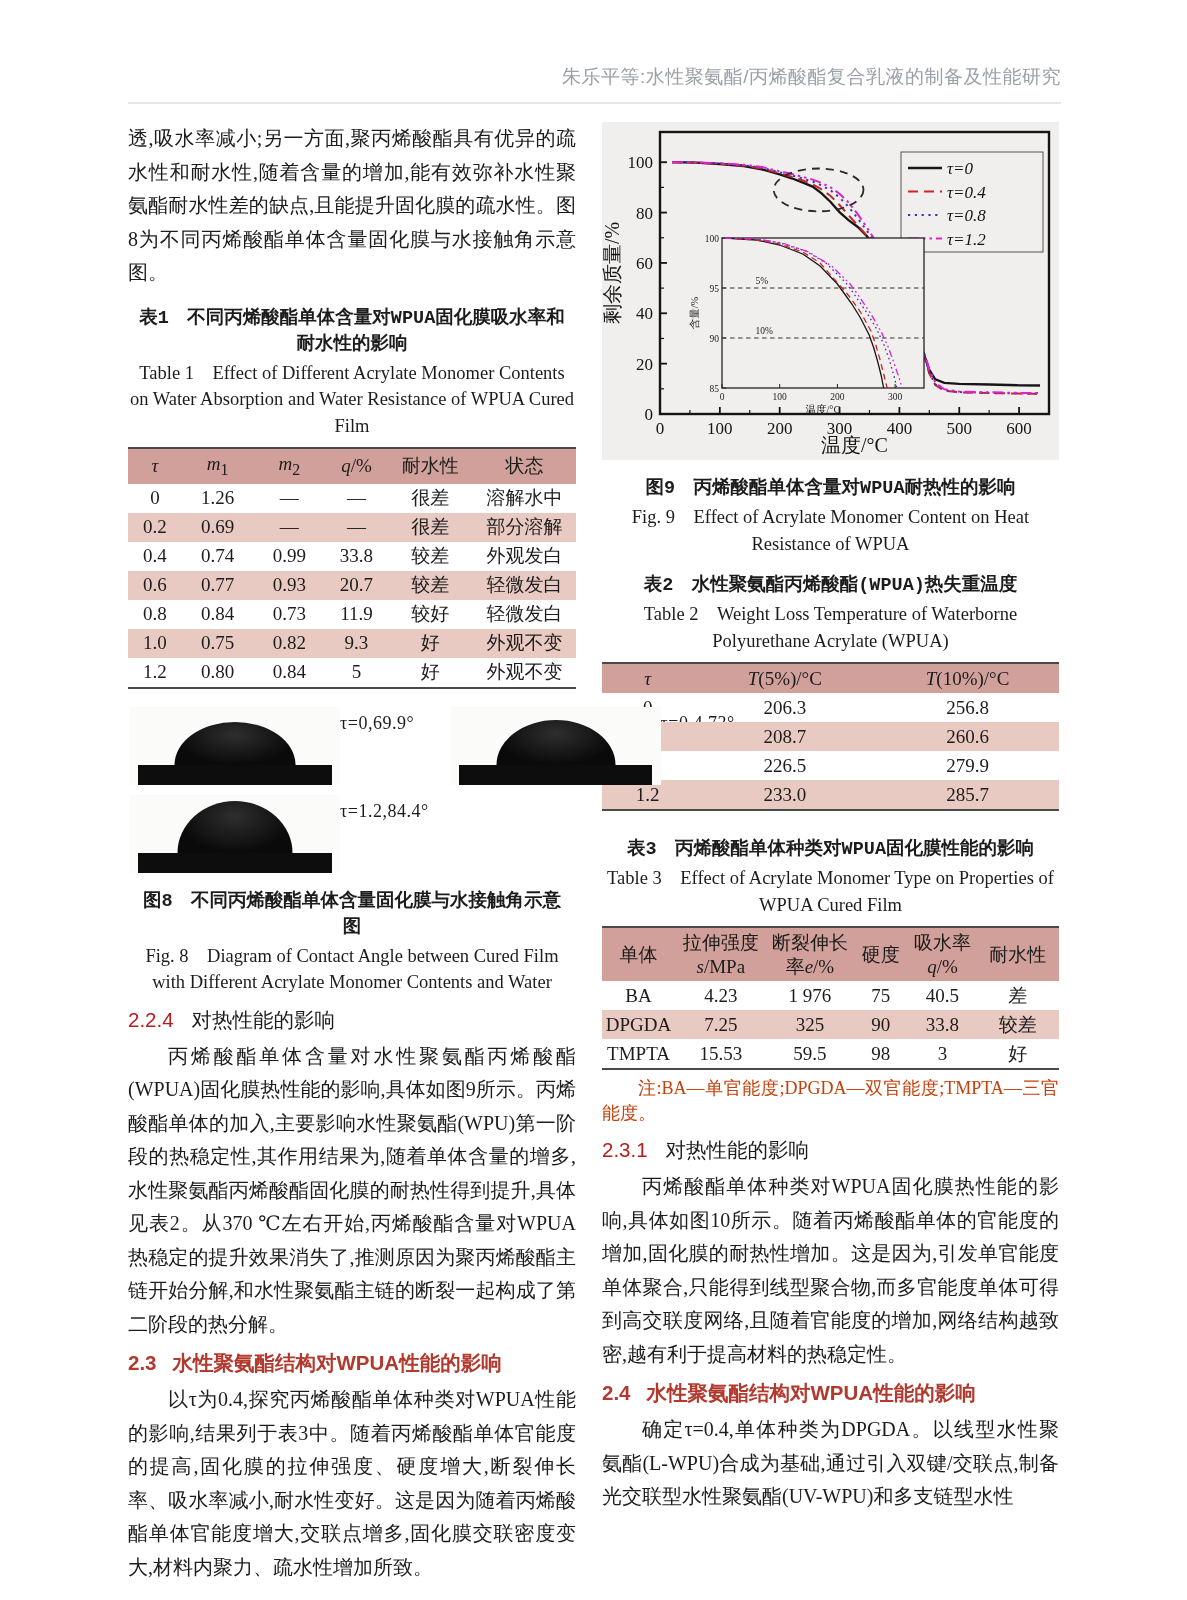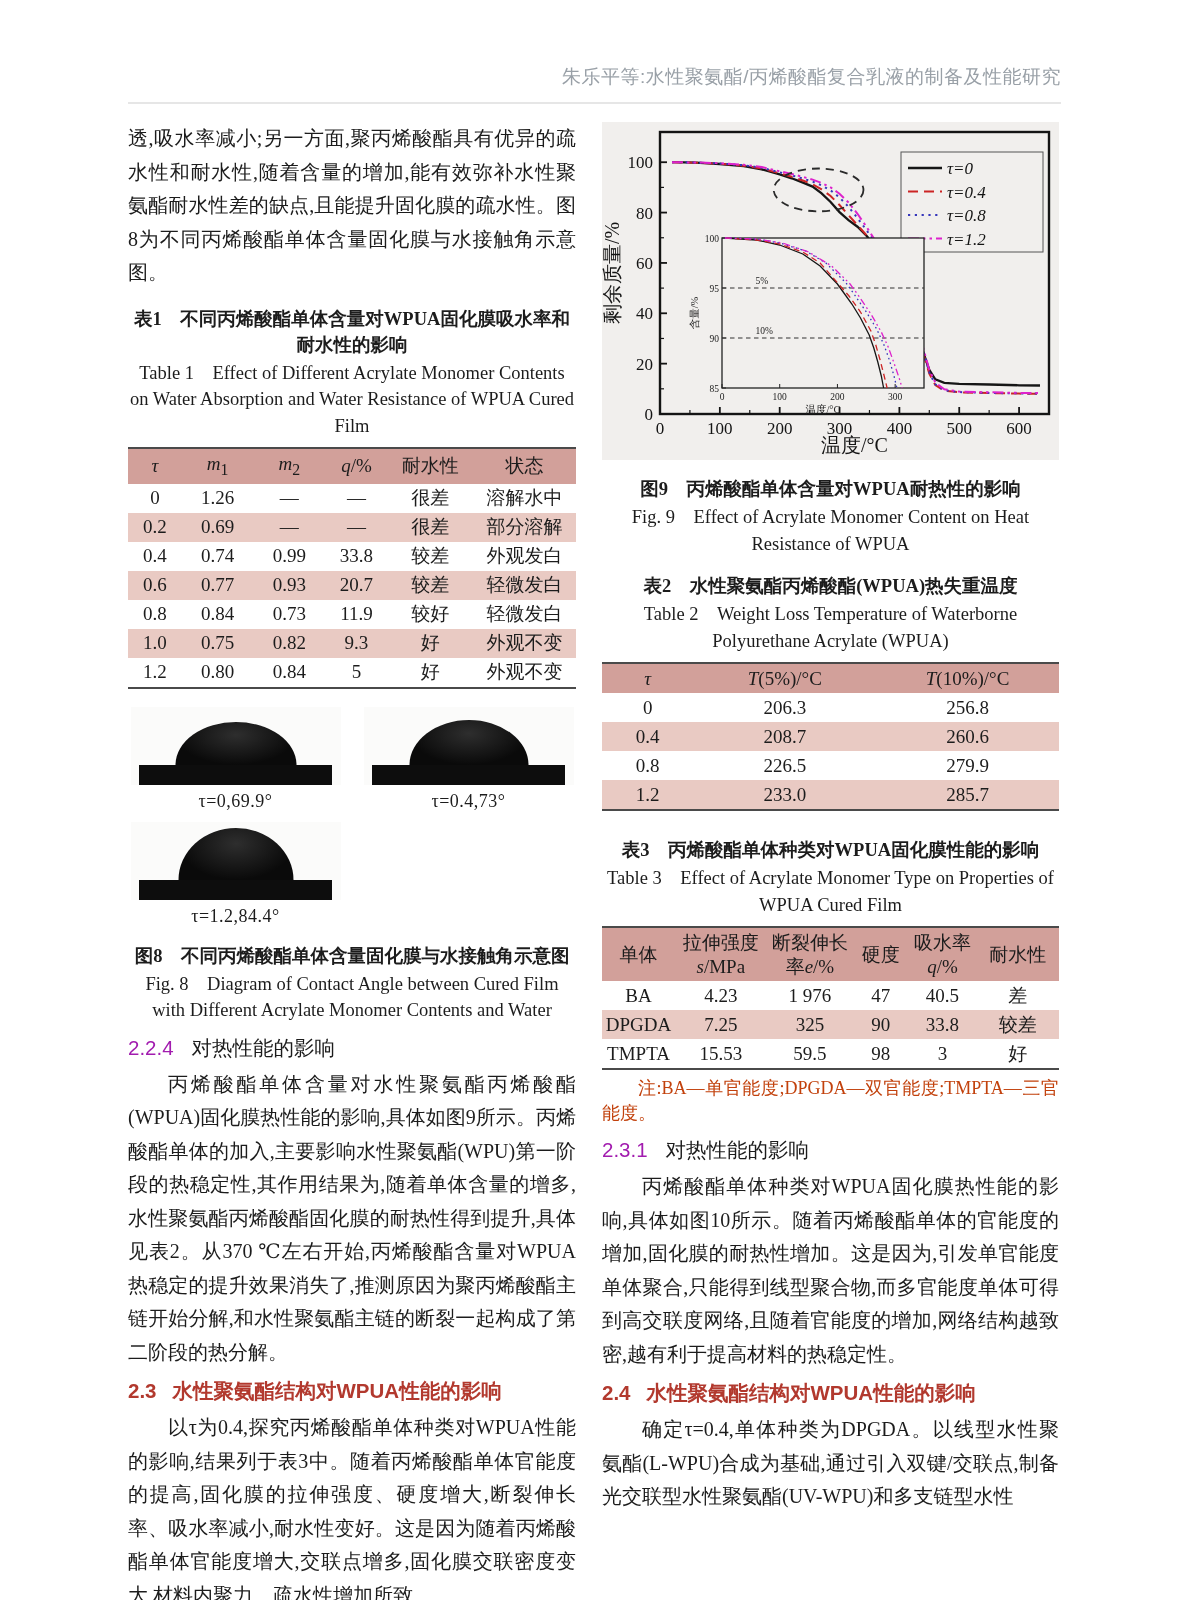--- a/index.html
+++ b/index.html
@@ -15,45 +15,45 @@
     font-size:19px;color:#99a0a7;letter-spacing:.5px;
     padding-bottom:12px;border-bottom:2px solid #e6e6e6;
   }
   .columns{display:flex;gap:26px;margin-top:18px;}
   .col-left{width:448px;flex:none;}
   .col-right{width:457px;flex:none;}
 
   p.body{font-size:20px;line-height:33.5px;text-align:justify;margin:0 0 2px 0;}
   p.body.indent{text-indent:2em;}
 
-  .cap-cn{font-family:Liberation Serif, serif;font-weight:bold;
+  .cap-cn{font-family:Liberation Mono, monospace;font-weight:bold;
     font-size:18.5px;line-height:26px;text-align:center;margin:16px 6px 2px 6px;}
   .cap-en{font-family:"Liberation Serif","DejaVu Serif",serif;font-weight:normal;
     font-size:18.5px;line-height:26.5px;text-align:center;margin:2px 0 8px 0;}
 
   table.data{width:100%;border-collapse:collapse;border-top:2px solid #4a4a4a;
     border-bottom:2px solid #4a4a4a;font-size:19px;margin:4px 0 0 0;}
   table.data th,table.data td{text-align:center;padding:2.5px 2px;font-weight:normal;line-height:24px;}
   table.data thead tr{background:#d2a09a;}
   table.data tbody tr:nth-child(even){background:#e9cac3;}
   table.data i{font-family:"Liberation Serif",serif;}
 
   .fig8-grid{display:grid;grid-template-columns:1fr 1fr;column-gap:22px;row-gap:10px;
     margin:18px 2px 0 2px;}
-  .droplet-item{display:flex;flex-direction:column;align-items:center;}
+  .droplet-item{display:flex;flex-direction:row;align-items:flex-start;}
   .droplet-stage{width:210px;height:78px;background:#fbfbfa;position:relative;overflow:hidden;}
   .droplet-bar{position:absolute;bottom:0;left:4%;width:92%;height:20px;background:#0d0d0d;}
   .droplet{position:absolute;left:50%;transform:translateX(-50%);background:
     radial-gradient(ellipse at 50% 30%, #2e2e2e 0%, #0a0a0a 70%);
     border-radius:50% 50% 0 0 / 100% 100% 0 0;}
   .droplet-label{font-size:18px;margin-top:6px;letter-spacing:.5px;}
 
   .sub-heading{font-family:"Liberation Sans","DejaVu Sans",sans-serif;font-size:20.5px;
     margin:10px 0 6px 0;}
-  .sub-heading .num{color:#a21caf;margin-right:18px;}
+  .sub-heading .num{color:#b91c1c;margin-right:18px;}
   .red-heading{font-family:"Liberation Sans","DejaVu Sans",sans-serif;font-size:20.5px;
     font-weight:bold;color:#b2392e;margin:8px 0 6px 0;}
   .red-heading .num{margin-right:16px;}
 
   .chart-box{width:457px;height:338px;background:#f1efed;}
   .note{font-size:18px;line-height:25px;color:#c2410c;text-indent:2em;text-align:justify;
     margin:6px 0 10px 0;}
 </style>
 </head>
 <body>
@@ -333,21 +333,21 @@
               <th><span>硬度</span></th>
               <th><span>吸水率</span><i>q</i><span>/%</span></th>
               <th><span>耐水性</span></th>
             </tr>
           </thead>
           <tbody>
             <tr>
               <td>BA</td>
               <td>4.23</td>
               <td>1 976</td>
-              <td>47</td>
+              <td>75</td>
               <td>40.5</td>
               <td>差</td>
             </tr>
             <tr>
               <td>DPGDA</td>
               <td>7.25</td>
               <td>325</td>
               <td>90</td>
               <td>33.8</td>
               <td>较差</td>

